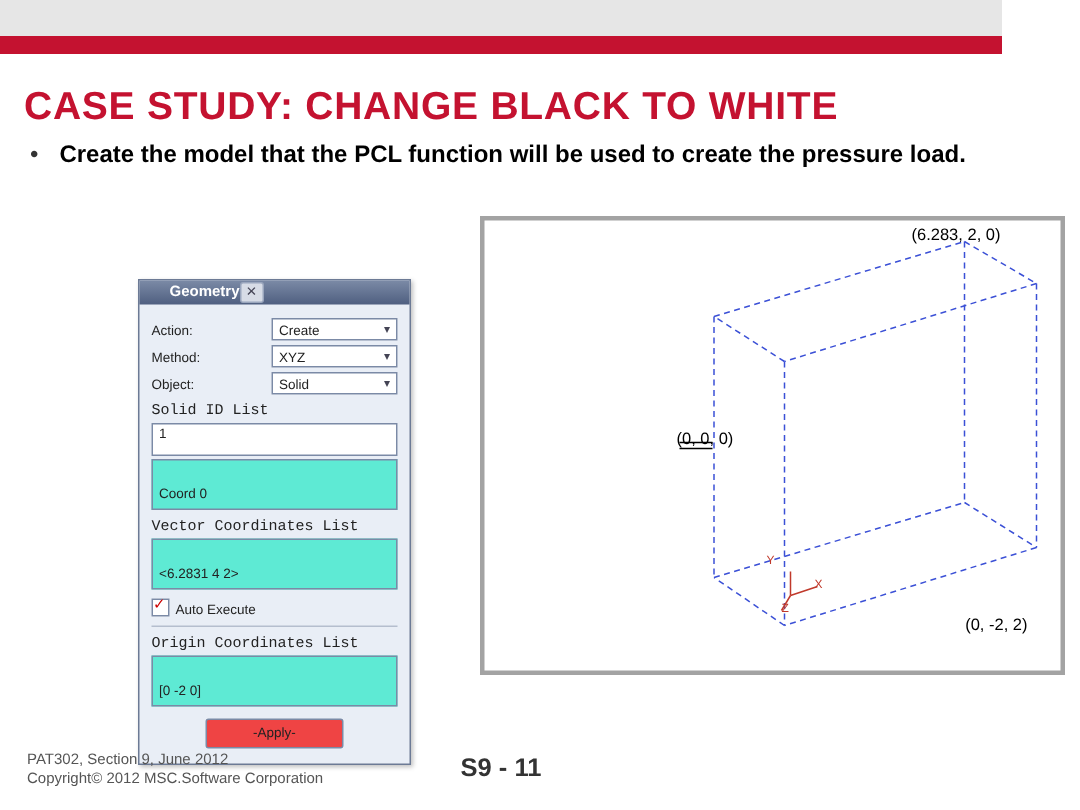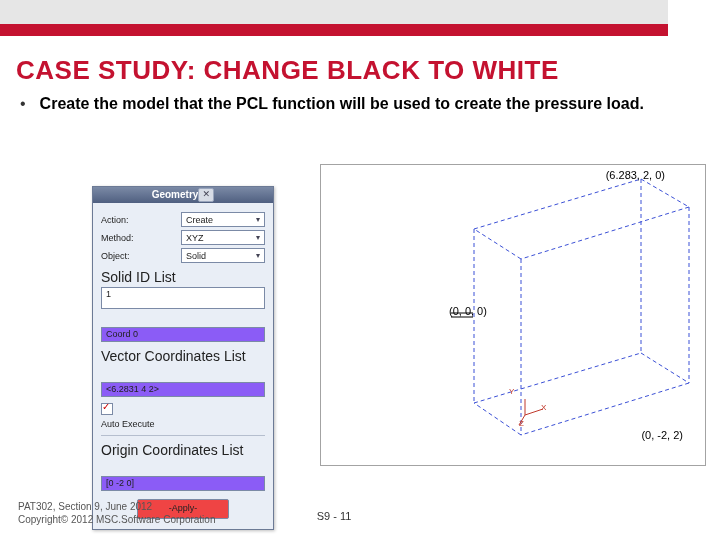--- a/index.html
+++ b/index.html
@@ -59,22 +59,23 @@
     bottom: 14px;
     font-size: 10px;
     color: #555;
     line-height: 1.3;
   }
   .pagenum {
     position: absolute;
     left: 50%;
     transform: translateX(-50%);
     bottom: 18px;
-    font-size: 11px;
+    font-size: 17px;
     color: #333;
+    font-weight: bold;
   }
 
   
   .dlg {
     position: absolute;
     left: 92px;
     top: 186px;
     width: 180px;
     background: #e9eef6;
     border: 1px solid #6c7a95;
@@ -84,21 +85,21 @@
   }
   .dlg-title {
     background: linear-gradient(#7b8aa6, #4f5f80);
     color: #fff;
     height: 16px;
     line-height: 16px;
     padding: 0 20px;
     font-size: 10px;
     display: flex;
     align-items: center;
-    justify-content: center;
+    justify-content: flex-start;
   }
   .dlg-title span { font-weight: 700; }
   .close {
     width: 14px; height: 12px;
     background: #d7dce6;
     border: 1px solid #9aa6bd;
     color: #445;
     font-size: 9px;
     text-align: center;
     line-height: 11px;
@@ -129,52 +130,52 @@
     align-items: center;
     justify-content: space-between;
     position: relative;
   }
   .sel:after {
     content: "▾";
     font-size: 8px;
     color: #445;
   }
   .section-lbl {
-    font-size: 14px;
+    font-size: 10px;
     margin-top: 6px;
+    font-family: Liberation Mono, monospace;
   }
   .list {
     width: 100%;
     height: 22px;
     background: #fff;
     border: 1px solid #7b8aa6;
     margin-top: 2px;
     box-sizing: border-box;
     padding: 1px 4px;
     font-size: 9px;
     overflow: hidden;
   }
   .txt {
     width: 100%;
     height: 15px;
-    background: #8b5cf6;
+    background: #5eead4;
     border: 1px solid #7b8aa6;
-    margin-top: 18px;
+    margin-top: 2px;
     box-sizing: border-box;
-    padding: 0 4px;
+    padding: 16px 4px;
     font-size: 9px;
     line-height: 13px;
   }
   .chk {
     display: flex;
-    align-items: flex-start;
+    align-items: flex-end;
     gap: 4px;
     margin-top: 6px;
     font-size: 9px;
-    flex-direction: column;
   }
   .chk .box {
     width: 10px; height: 10px;
     background: #fff; border: 1px solid #7b8aa6;
     position: relative;
   }
   .chk .box.checked:after {
     content: "✓";
     position: absolute;
     left: 0; top: -3px;
@@ -195,24 +196,24 @@
     font-size: 9px;
     text-align: center;
     line-height: 16px;
     border-radius: 2px;
   }
 
   
   .view {
     position: absolute;
     left: 320px;
-    top: 164px;
+    top: 144px;
     width: 384px;
     height: 300px;
-    border: 1px solid #a3a3a3;
+    border: 3px solid #a3a3a3;
     background: #fff;
   }
   .coord {
     position: absolute;
     font-size: 11px;
     color: #000;
     white-space: nowrap;
   }
   .c1 { right: 40px;  top: 4px; }
   .c2 { left: 128px;  top: 140px; text-align: right; }

